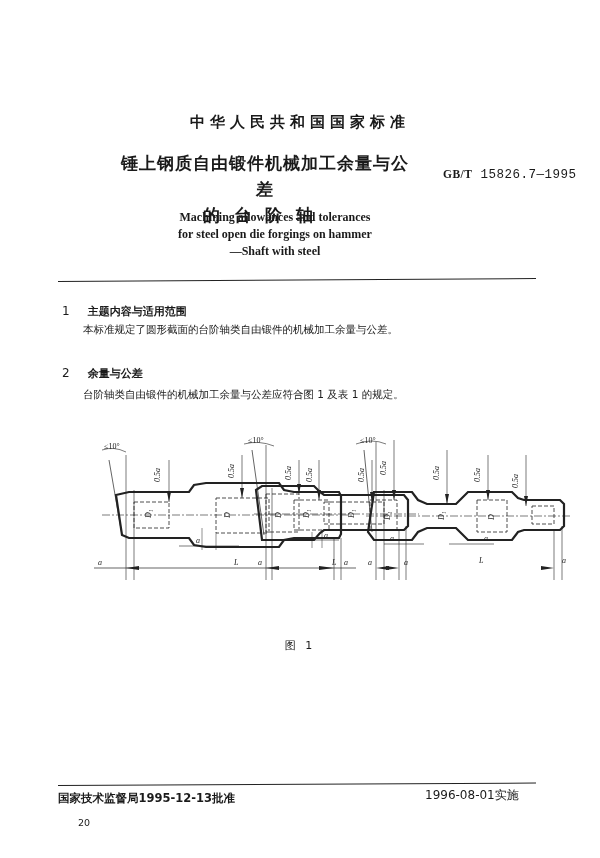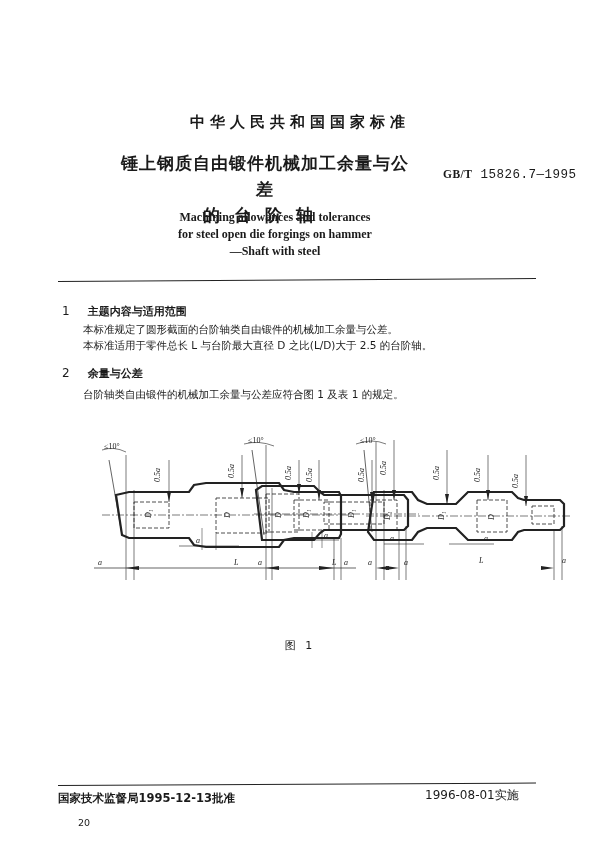--- a/index.html
+++ b/index.html
@@ -47,21 +47,20 @@
 </div>
 
 <div class="abs rule-top"></div>
 
 <div class="abs sec-head" style="left:62px; top:304px;">
   <span class="sec-num">1</span>
   <span>主题内容与适用范围</span>
 </div>
 <div class="abs para" style="left:83px; top:321px; width:480px;">
   <div>本标准规定了圆形截面的台阶轴类自由锻件的机械加工余量与公差。</div>
-  <div>本标准适用于零件总长 L 与台阶最大直径 D 之比(L/D)大于 2.5 的台阶轴。</div>
 </div>
 
 <div class="abs sec-head" style="left:62px; top:366px;">
   <span class="sec-num">2</span>
   <span>余量与公差</span>
 </div>
 <div class="abs para" style="left:83px; top:386px; width:480px;">
   <div>台阶轴类自由锻件的机械加工余量与公差应符合图 1 及表 1 的规定。</div>
 </div>
 

